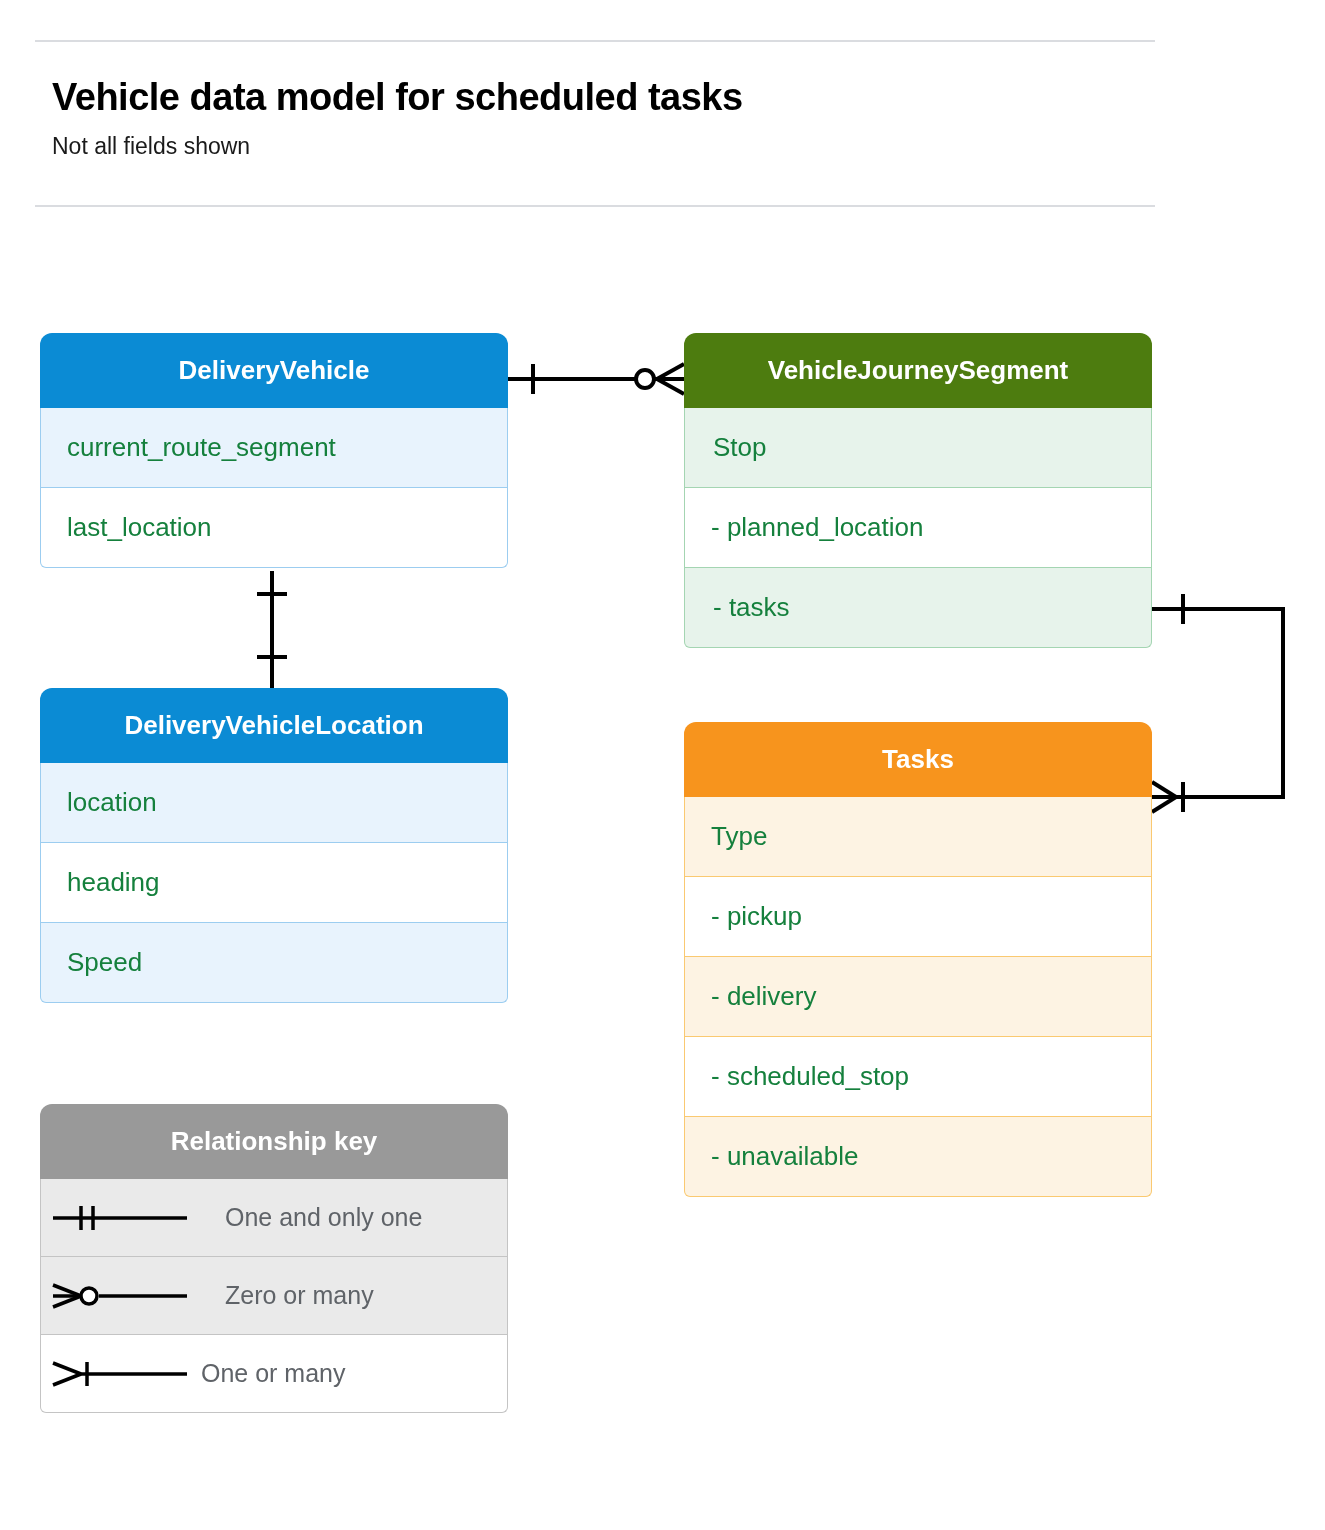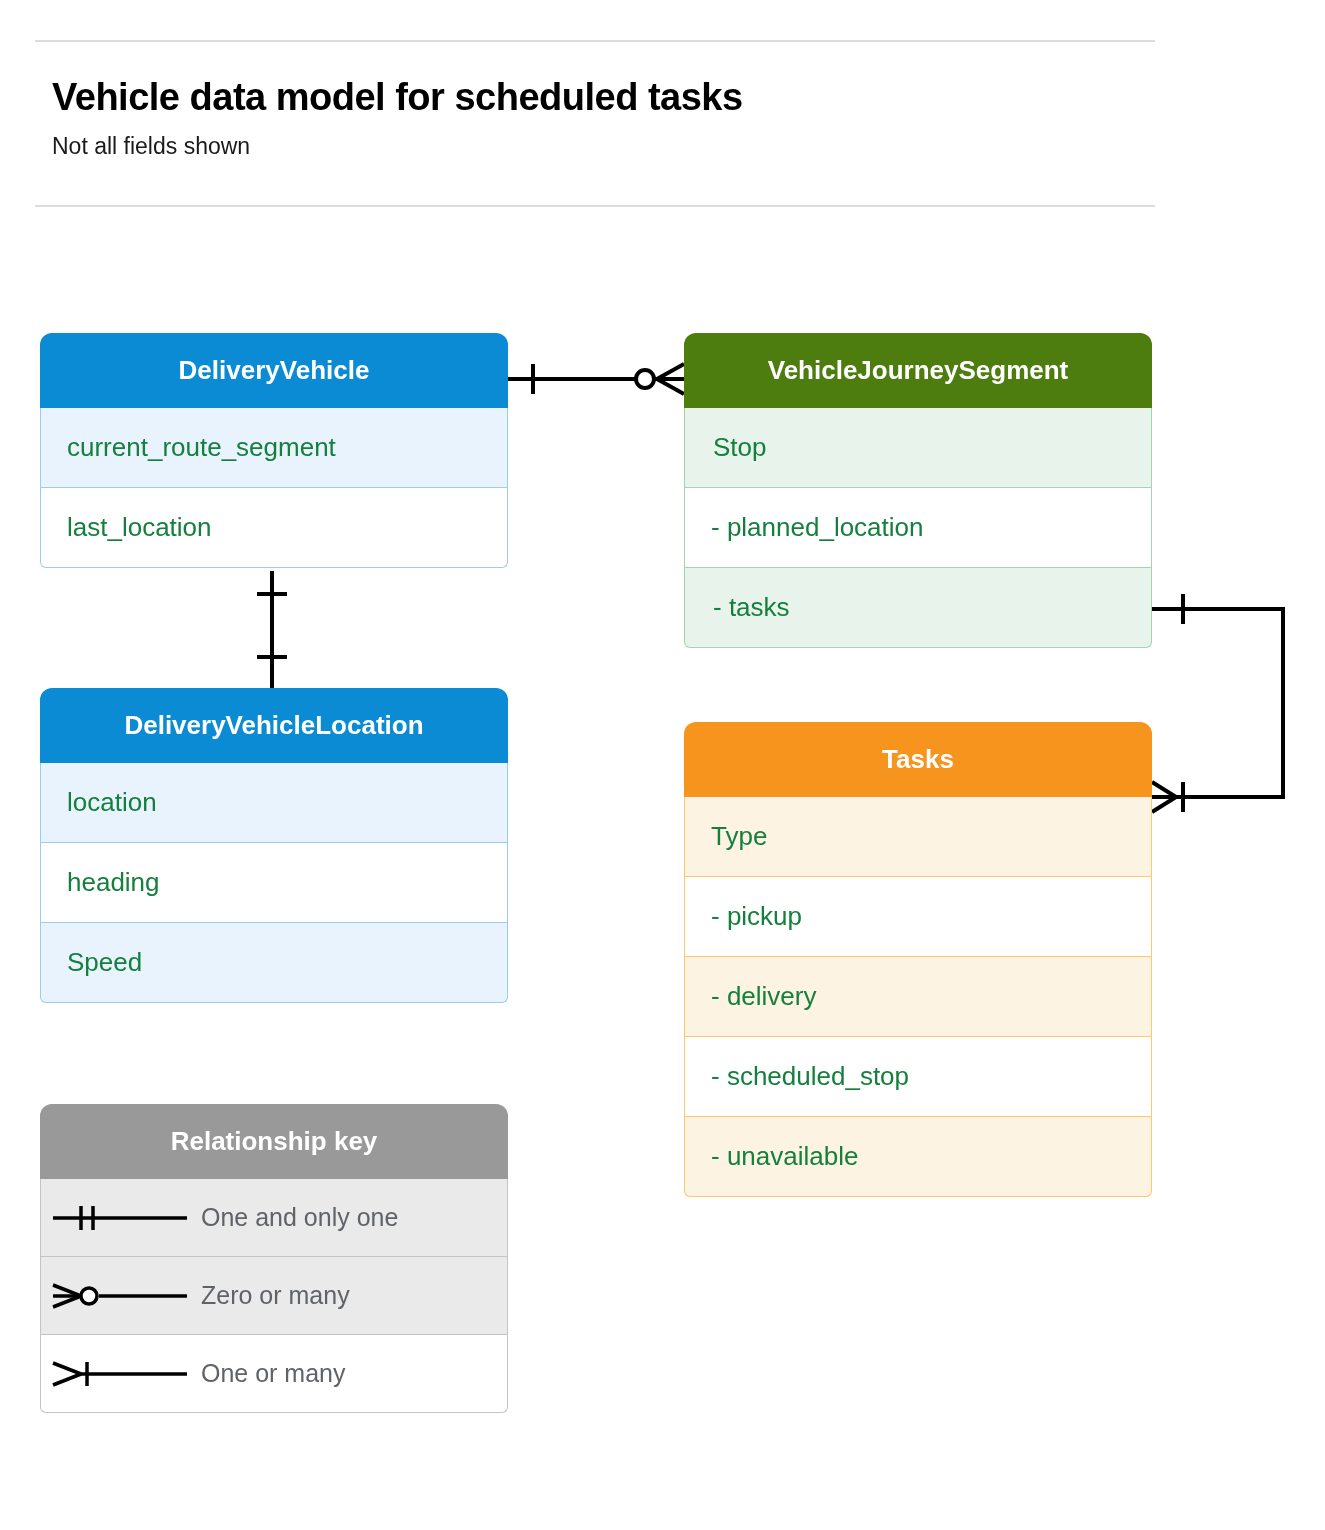--- a/index.html
+++ b/index.html
@@ -110,21 +110,21 @@
     height: 78px;
     display: flex;
     align-items: center;
     box-sizing: border-box;
     border-style: solid;
     border-width: 0 1.5px 1.5px 1.5px;
     border-color: #c4c4c4;
     font-size: 25px;
     color: #5f6368;
   }
-  .legend-row.alt { background: #eaeaea; }
+  .legend-row.alt { background: #eaeaea; gap: 24px; }
   .legend-row.plain { background: #ffffff; }
   .legend-row.last { border-radius: 0 0 6px 6px; }
   .legend-symbol {
     width: 160px;
     flex: 0 0 160px;
     display: flex;
     align-items: center;
     justify-content: center;
   }
   .legend-label { white-space: nowrap; }

